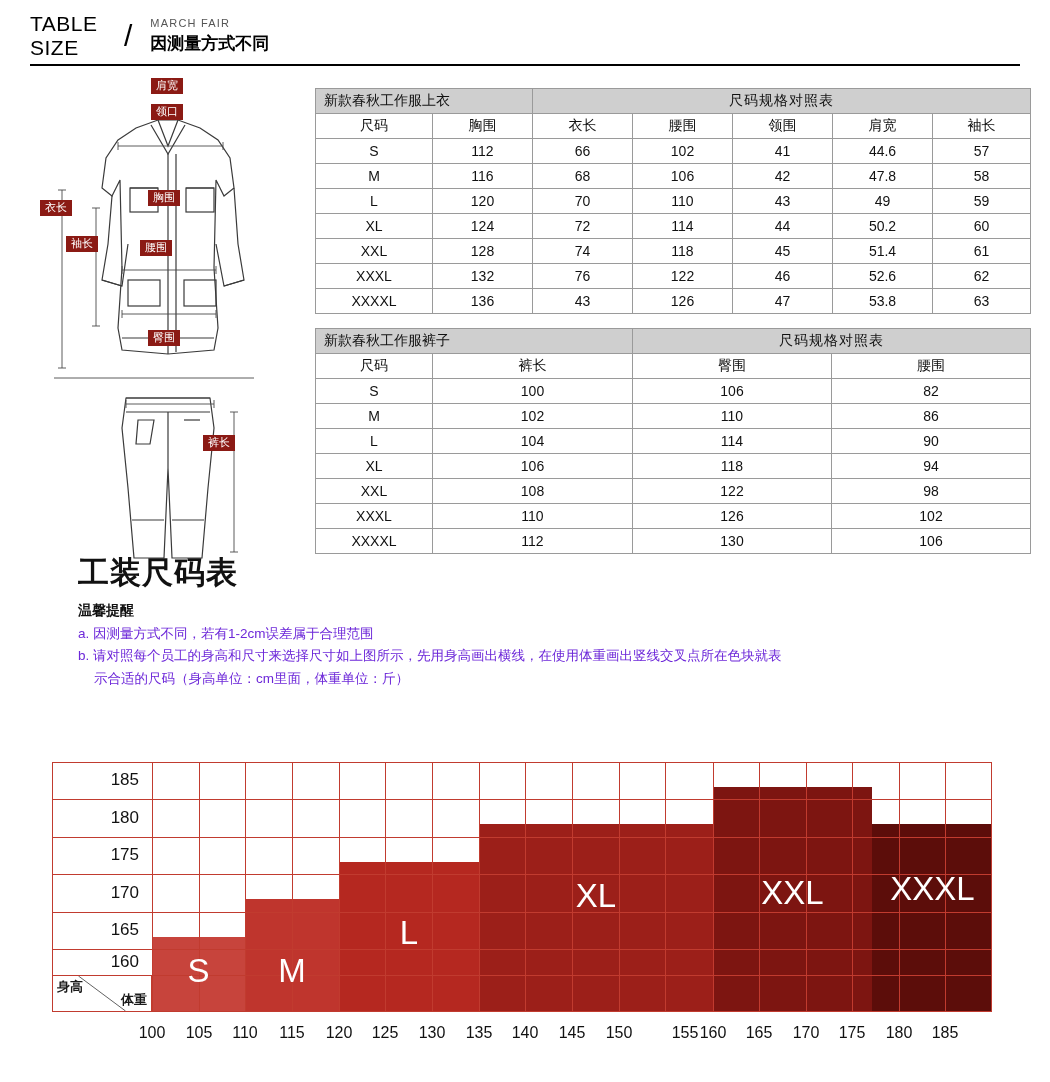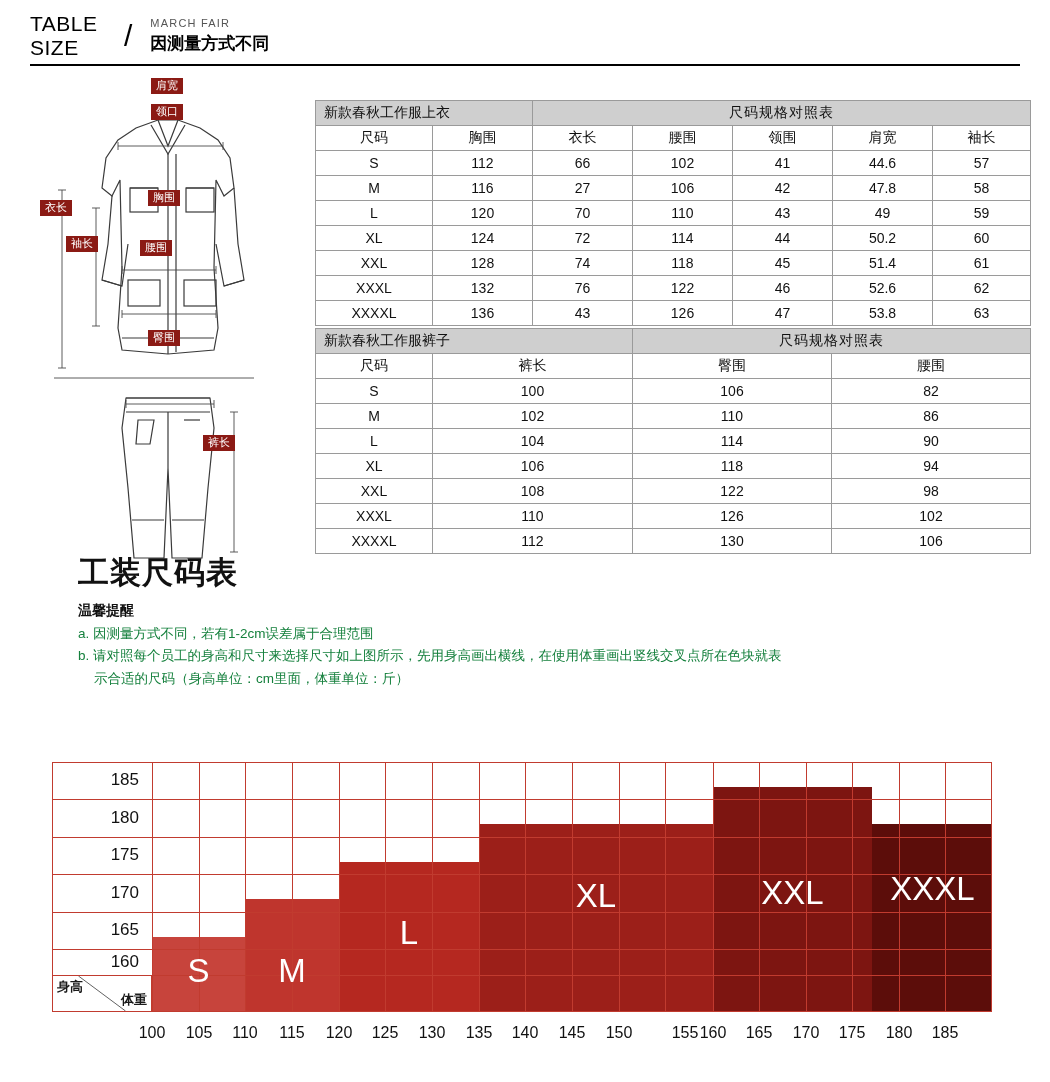--- a/index.html
+++ b/index.html
@@ -111,21 +111,21 @@
     letter-spacing: 1px;
     color: #111;
   }
   .notes .warm {
     font-size: 14px; font-weight: bold; margin-bottom: 4px; color: #111;
   }
   .notes p {
     margin: 0 0 2px 0;
     font-size: 13.5px;
     line-height: 1.5;
-    color: #15803d;
+    color: #6d28d9;
   }
   .notes p.indent { padding-left: 16px; }
 
   
   .matrix {
     position: absolute;
     left: 52px; top: 762px;
     width: 940px; height: 250px;
   }
   .matrix-grid {
@@ -253,21 +253,21 @@
   <div class="tag" style="left:133px; top:36px;">领口</div>
   <div class="tag" style="left:130px; top:122px;">胸围</div>
   <div class="tag" style="left:22px;  top:132px;">衣长</div>
   <div class="tag" style="left:48px;  top:168px;">袖长</div>
   <div class="tag" style="left:122px; top:172px;">腰围</div>
   <div class="tag" style="left:130px; top:262px;">臀围</div>
   <div class="tag" style="left:185px; top:367px;">裤长</div>
 </div>
 
 <div class="tbl-wrap" style="left:315px; top:88px;">
-  <table class="size" style="width:715px;margin-top:12px;">
+  <table class="size" style="width:715px;">
     <colgroup>
       <col style="width:117px">
         <col style="width:100px">
         <col style="width:100px">
       <col style="width:100px">
         <col style="width:100px">
         <col style="width:100px">
         <col style="width:98px">
     </colgroup>
     <tbody>
@@ -289,21 +289,21 @@
         <td>112</td>
         <td>66</td>
         <td>102</td>
         <td>41</td>
         <td>44.6</td>
         <td>57</td>
       </tr>
       <tr>
         <td>M</td>
         <td>116</td>
-        <td>27</td>
+        <td>68</td>
         <td>106</td>
         <td>42</td>
         <td>47.8</td>
         <td>58</td>
       </tr>
       <tr>
         <td>L</td>
         <td>120</td>
         <td>70</td>
         <td>110</td>

